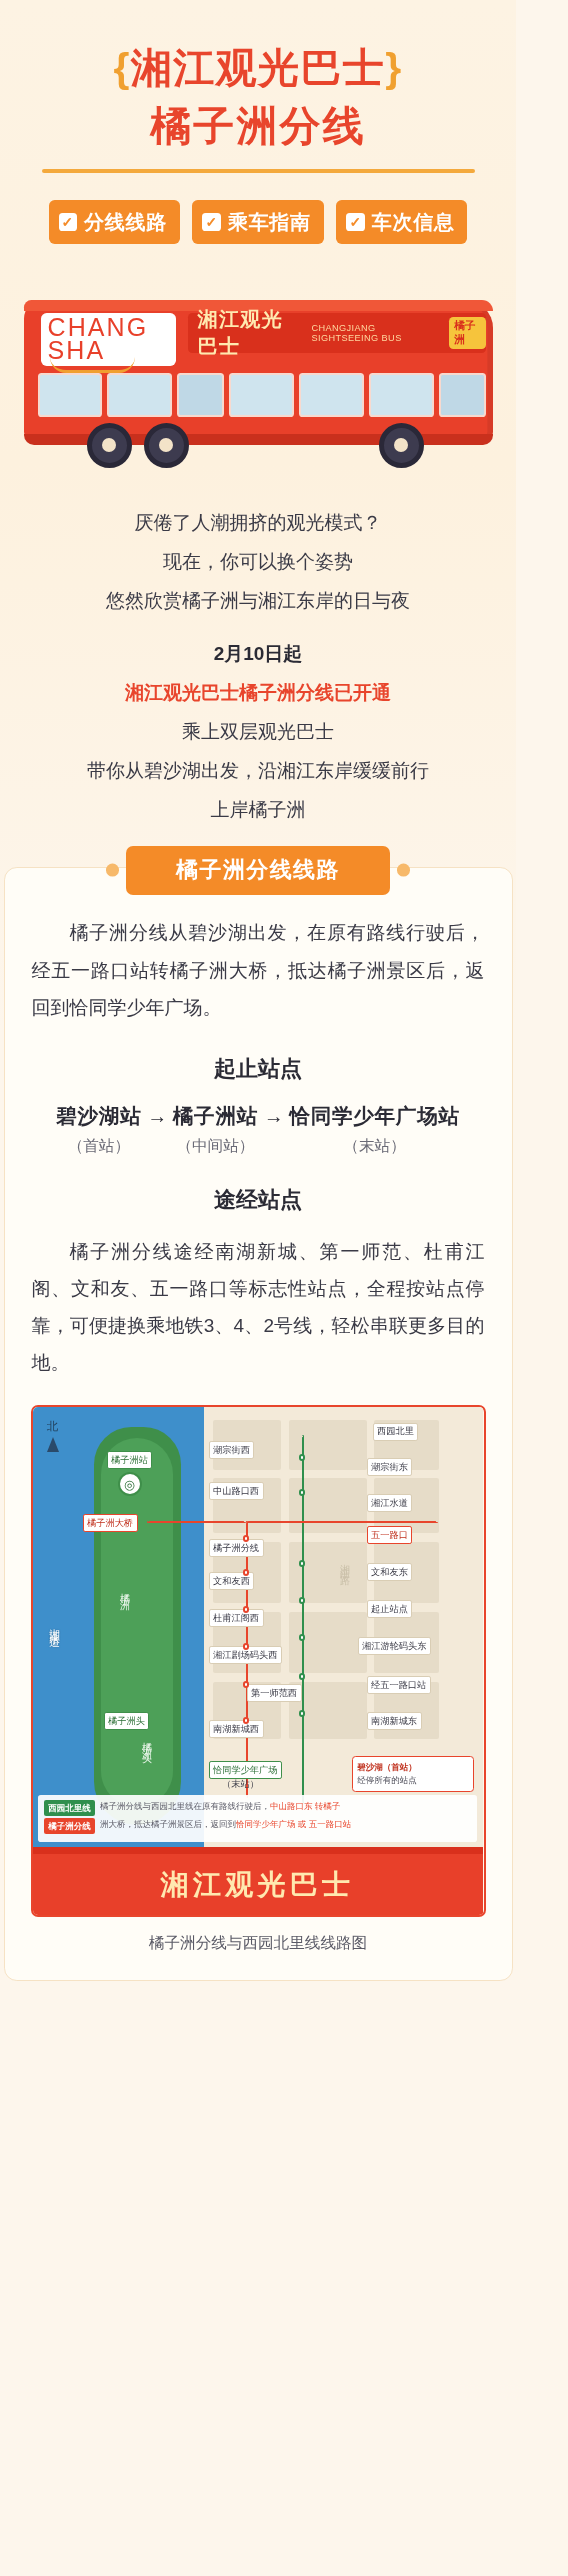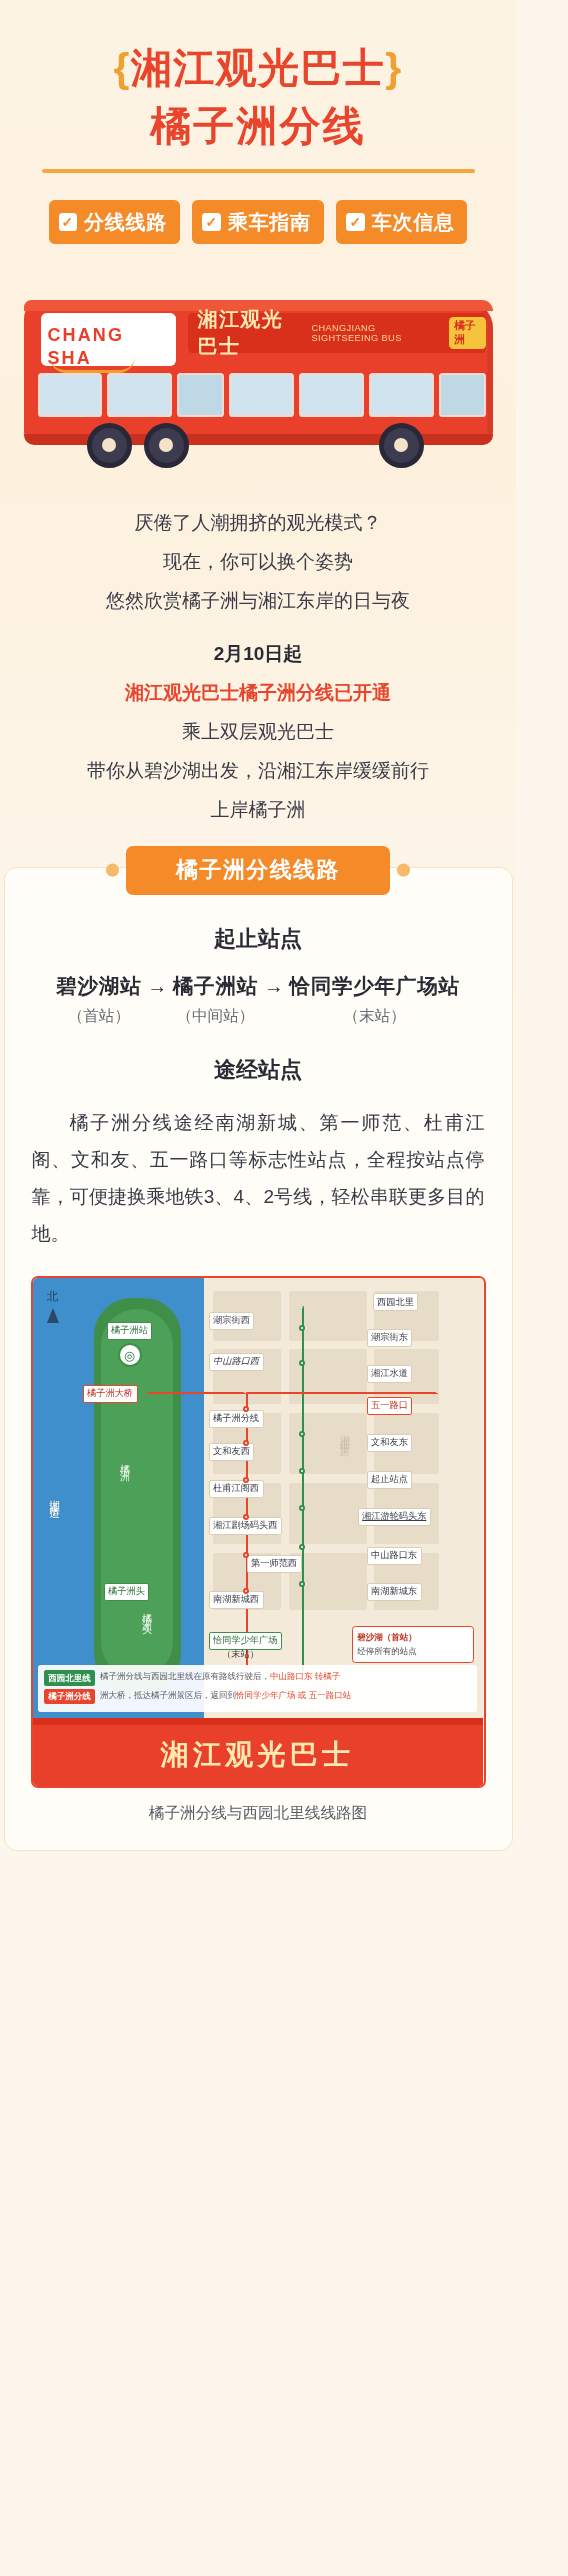--- a/index.html
+++ b/index.html
@@ -96,24 +96,24 @@
   }
   .upper-left-panel {
     position: absolute;
     left: 31px; top: 41px;
     width: 135px; height: 53px;
     background: #ffffff;
     border-radius: 5.7px;
   }
   .brandname {
     position: absolute;
-    left: 38px; top: 52px;
+    left: 38px; top: 44px;
     color: #e8402a;
-    font-weight: bold;
-    font-size: 18px;
+    font-weight: normal;
+    font-size: 25px;
     line-height: 23px;
     letter-spacing: 2.1px;
   }
   .swoosh {
     position: absolute;
     left: 40px; top: 85px;
     width: 85px; height: 15.6px;
     border-bottom: 3.6px solid #f0a030;
     border-radius: 0 0 43px 43px;
   }
@@ -490,20 +490,21 @@
     <div class="highlight-date">2月10日起</div>
     <div class="hl-red">湘江观光巴士橘子洲分线已开通</div>
     <div>乘上双层观光巴士</div>
     <div>带你从碧沙湖出发，沿湘江东岸缓缓前行</div>
     <div>上岸橘子洲</div>
   </div>
 
   <div class="card">
     <div class="card-title">橘子洲分线线路</div>
 
+    <div class="para">橘子洲分线从碧沙湖出发，在原有路线行驶后，经五一路口站转橘子洲大桥，抵达橘子洲景区后，返回到恰同学少年广场。</div>
 
     <div class="sub-head">起止站点</div>
 
     <div class="stations">
       <div class="st">
         <div class="name">碧沙湖站</div>
         <div class="role">（首站）</div>
       </div>
       <div class="arrow">→</div>
       <div class="st">
@@ -560,38 +561,38 @@
         <div class="routeline" style="left:213px; top:114px; width:0; height:277px; border-width:0 0 0 2.1px;"></div>
         <div class="routeline" style="left:114px; top:114px; width:99px; height:0; border-width:2.1px 0 0 0;"></div>
 
         <div class="pin" style="left:85px; top:65px;">◎</div>
 
         <div class="mlabel green" style="left:74px; top:44px;">橘子洲站</div>
         <div class="mlabel red" style="left:50px;  top:107px;">橘子洲大桥</div>
         <div class="mlabel green" style="left:71px; top:305px;">橘子洲头</div>
 
         <div class="mlabel" style="left:176px; top:34px;">潮宗街西</div>
-        <div class="mlabel" style="left:176px; top:75px;font-style:italic;">中山路口西</div>
+        <div class="mlabel" style="left:176px; top:75px;">中山路口西</div>
         <div class="mlabel" style="left:176px; top:132px;">橘子洲分线</div>
         <div class="mlabel" style="left:176px; top:165px;">文和友西</div>
         <div class="mlabel" style="left:176px; top:202px;">杜甫江阁西</div>
         <div class="mlabel" style="left:176px; top:239px;">湘江剧场码头西</div>
         <div class="mlabel" style="left:176px; top:277px;margin-left:38px;">第一师范西</div>
         <div class="mlabel" style="left:176px; top:313px;">南湖新城西</div>
         <div class="mlabel green" style="left:176px; top:354px;">恰同学少年广场</div>
         <div class="mlabel plain" style="left:186px; top:369px;">（末站）</div>
 
         <div class="mlabel" style="left:340px; top:15.6px;">西园北里</div>
         <div class="mlabel" style="left:334px; top:51px;">潮宗街东</div>
         <div class="mlabel" style="left:334px; top:87px;">湘江水道</div>
         <div class="mlabel red" style="left:334px; top:119px;">五一路口</div>
         <div class="mlabel" style="left:334px; top:156px;">文和友东</div>
         <div class="mlabel" style="left:334px; top:193px;">起止站点</div>
-        <div class="mlabel" style="left:325px; top:230px;text-decoration:underline;">湘江游轮码头东</div>
-        <div class="mlabel" style="left:334px; top:269px;">中山路口东</div>
+        <div class="mlabel" style="left:325px; top:230px;">湘江游轮码头东</div>
+        <div class="mlabel" style="left:334px; top:269px;">经五一路口站</div>
         <div class="mlabel" style="left:334px; top:305px;">南湖新城东</div>
 
         <div class="dot" style="left:210px; top:128px;"></div>
         <div class="dot" style="left:210px; top:162px;"></div>
         <div class="dot" style="left:210px; top:199px;"></div>
         <div class="dot" style="left:210px; top:236px;"></div>
         <div class="dot" style="left:210px; top:274px;"></div>
         <div class="dot" style="left:210px; top:310px;"></div>
         <div class="dot green" style="left:266px; top:47px;"></div>
         <div class="dot green" style="left:266px; top:82px;"></div>

